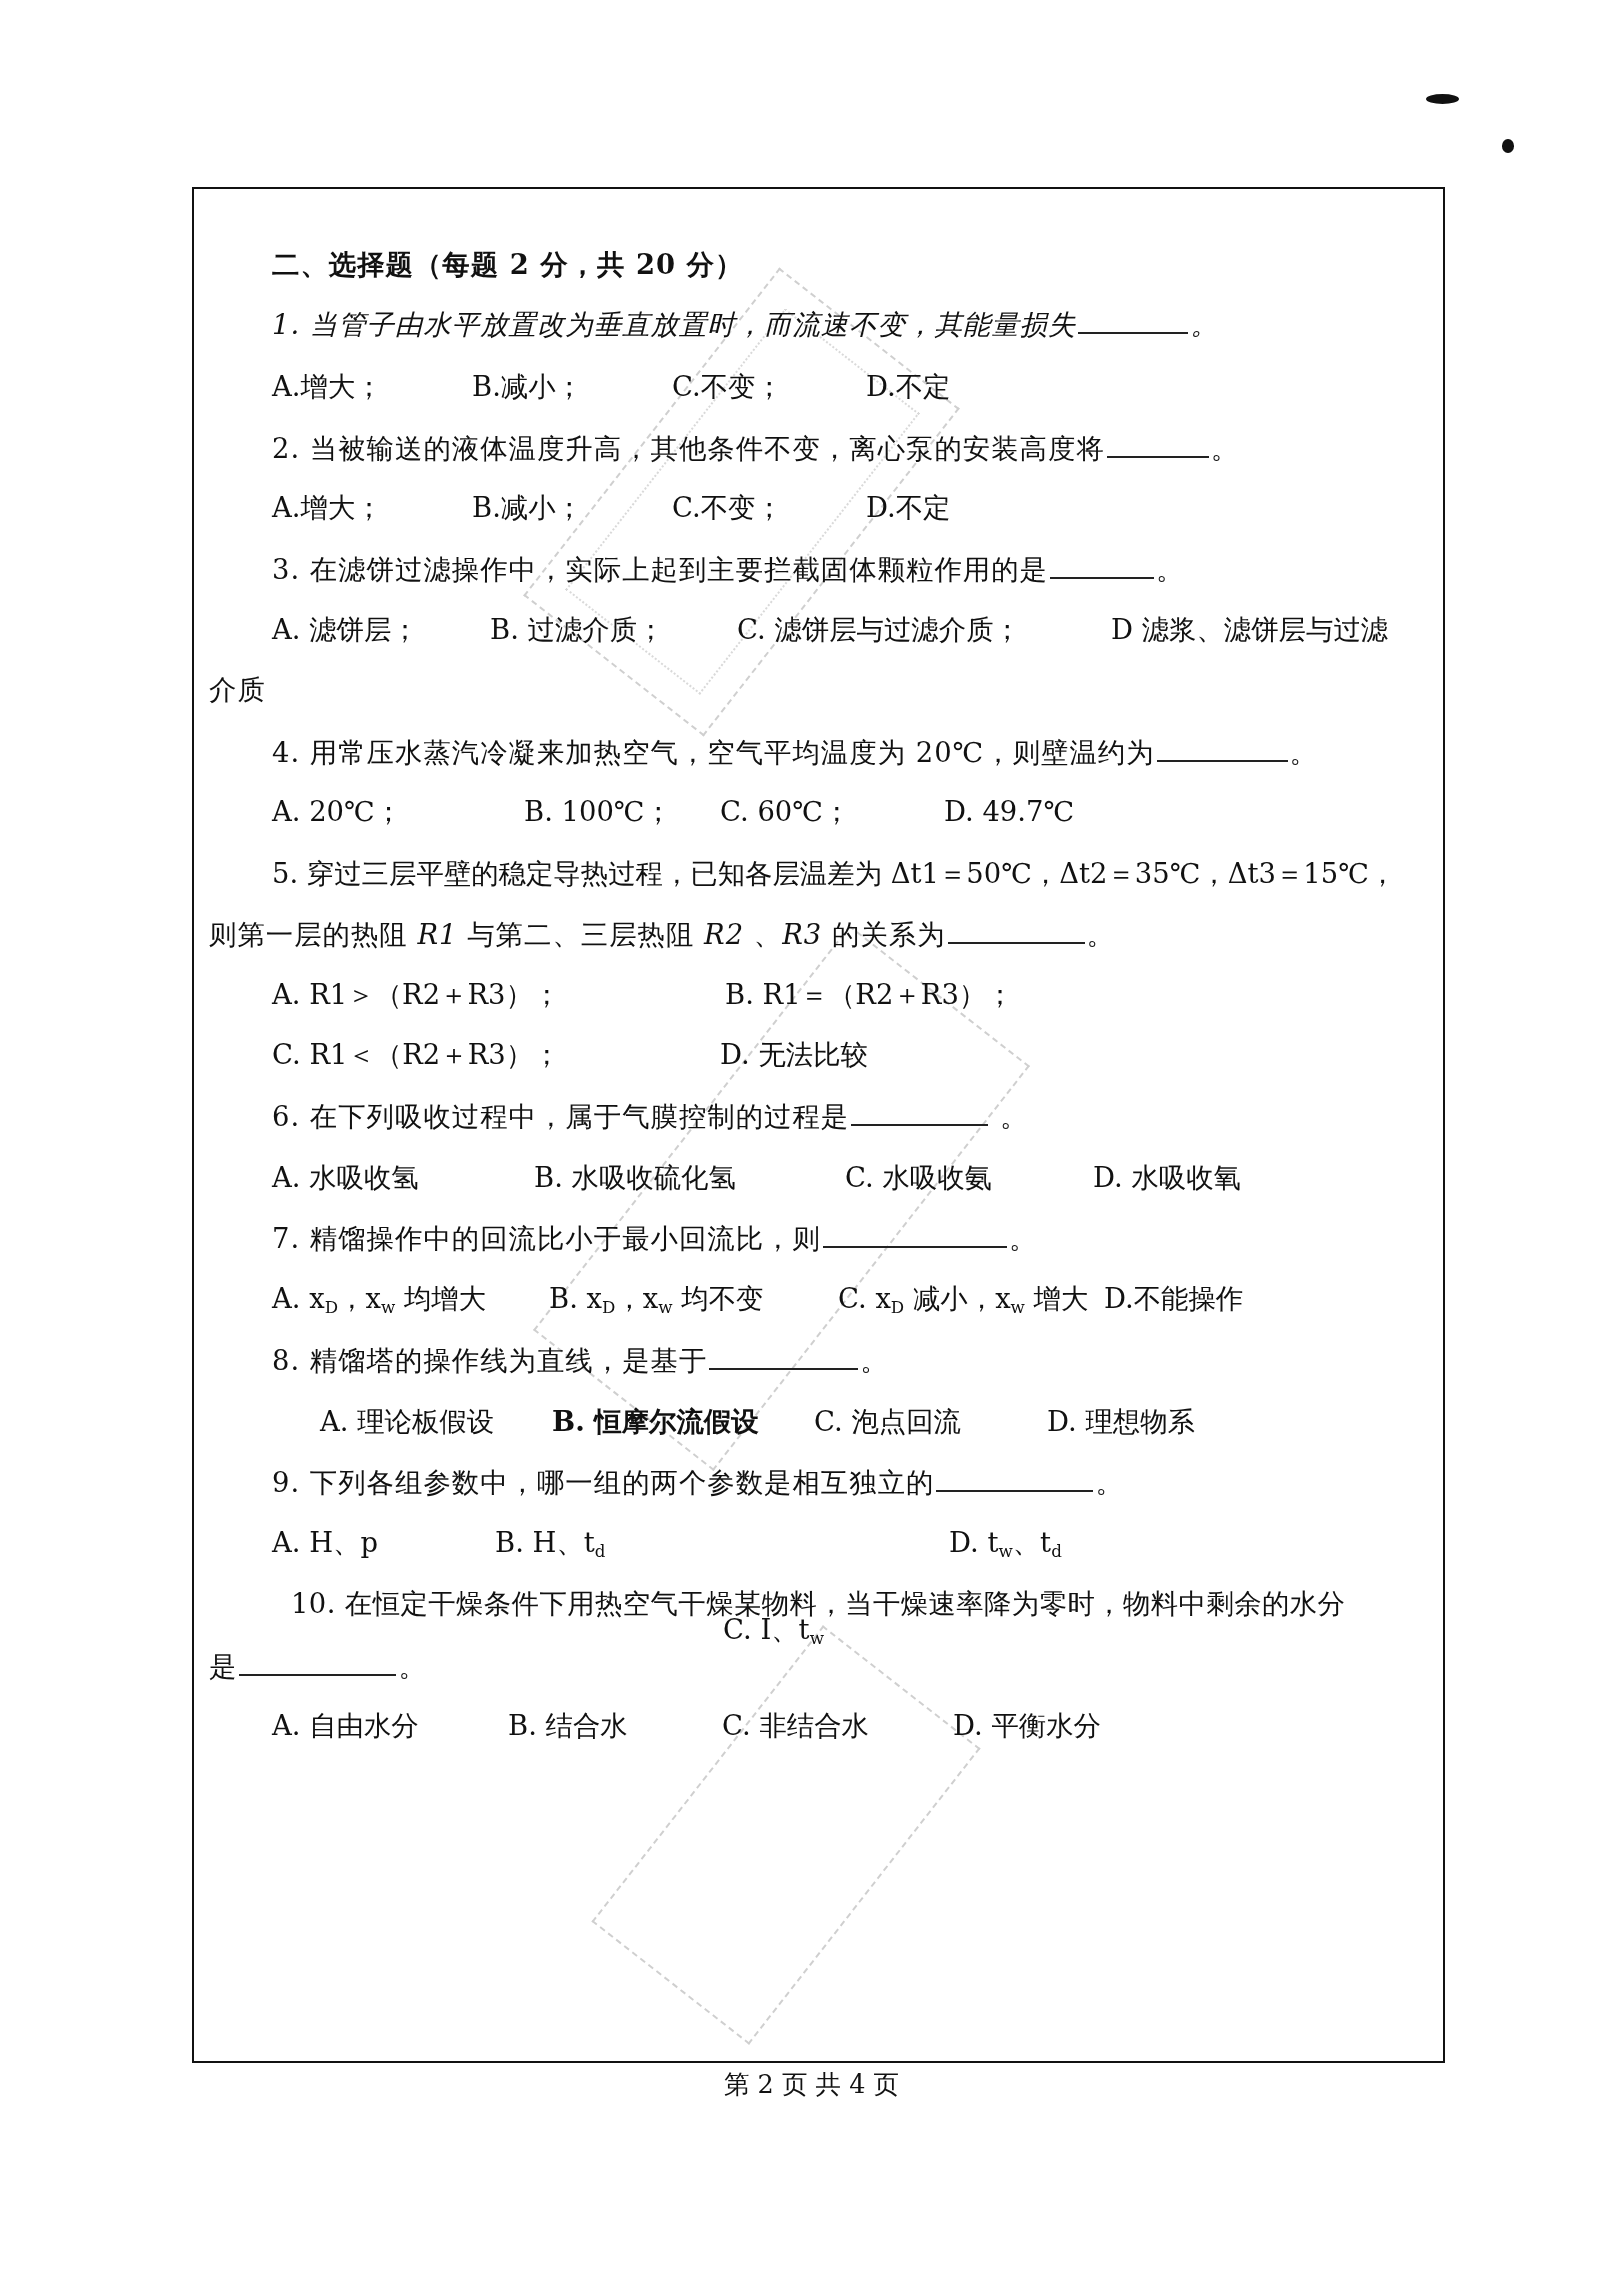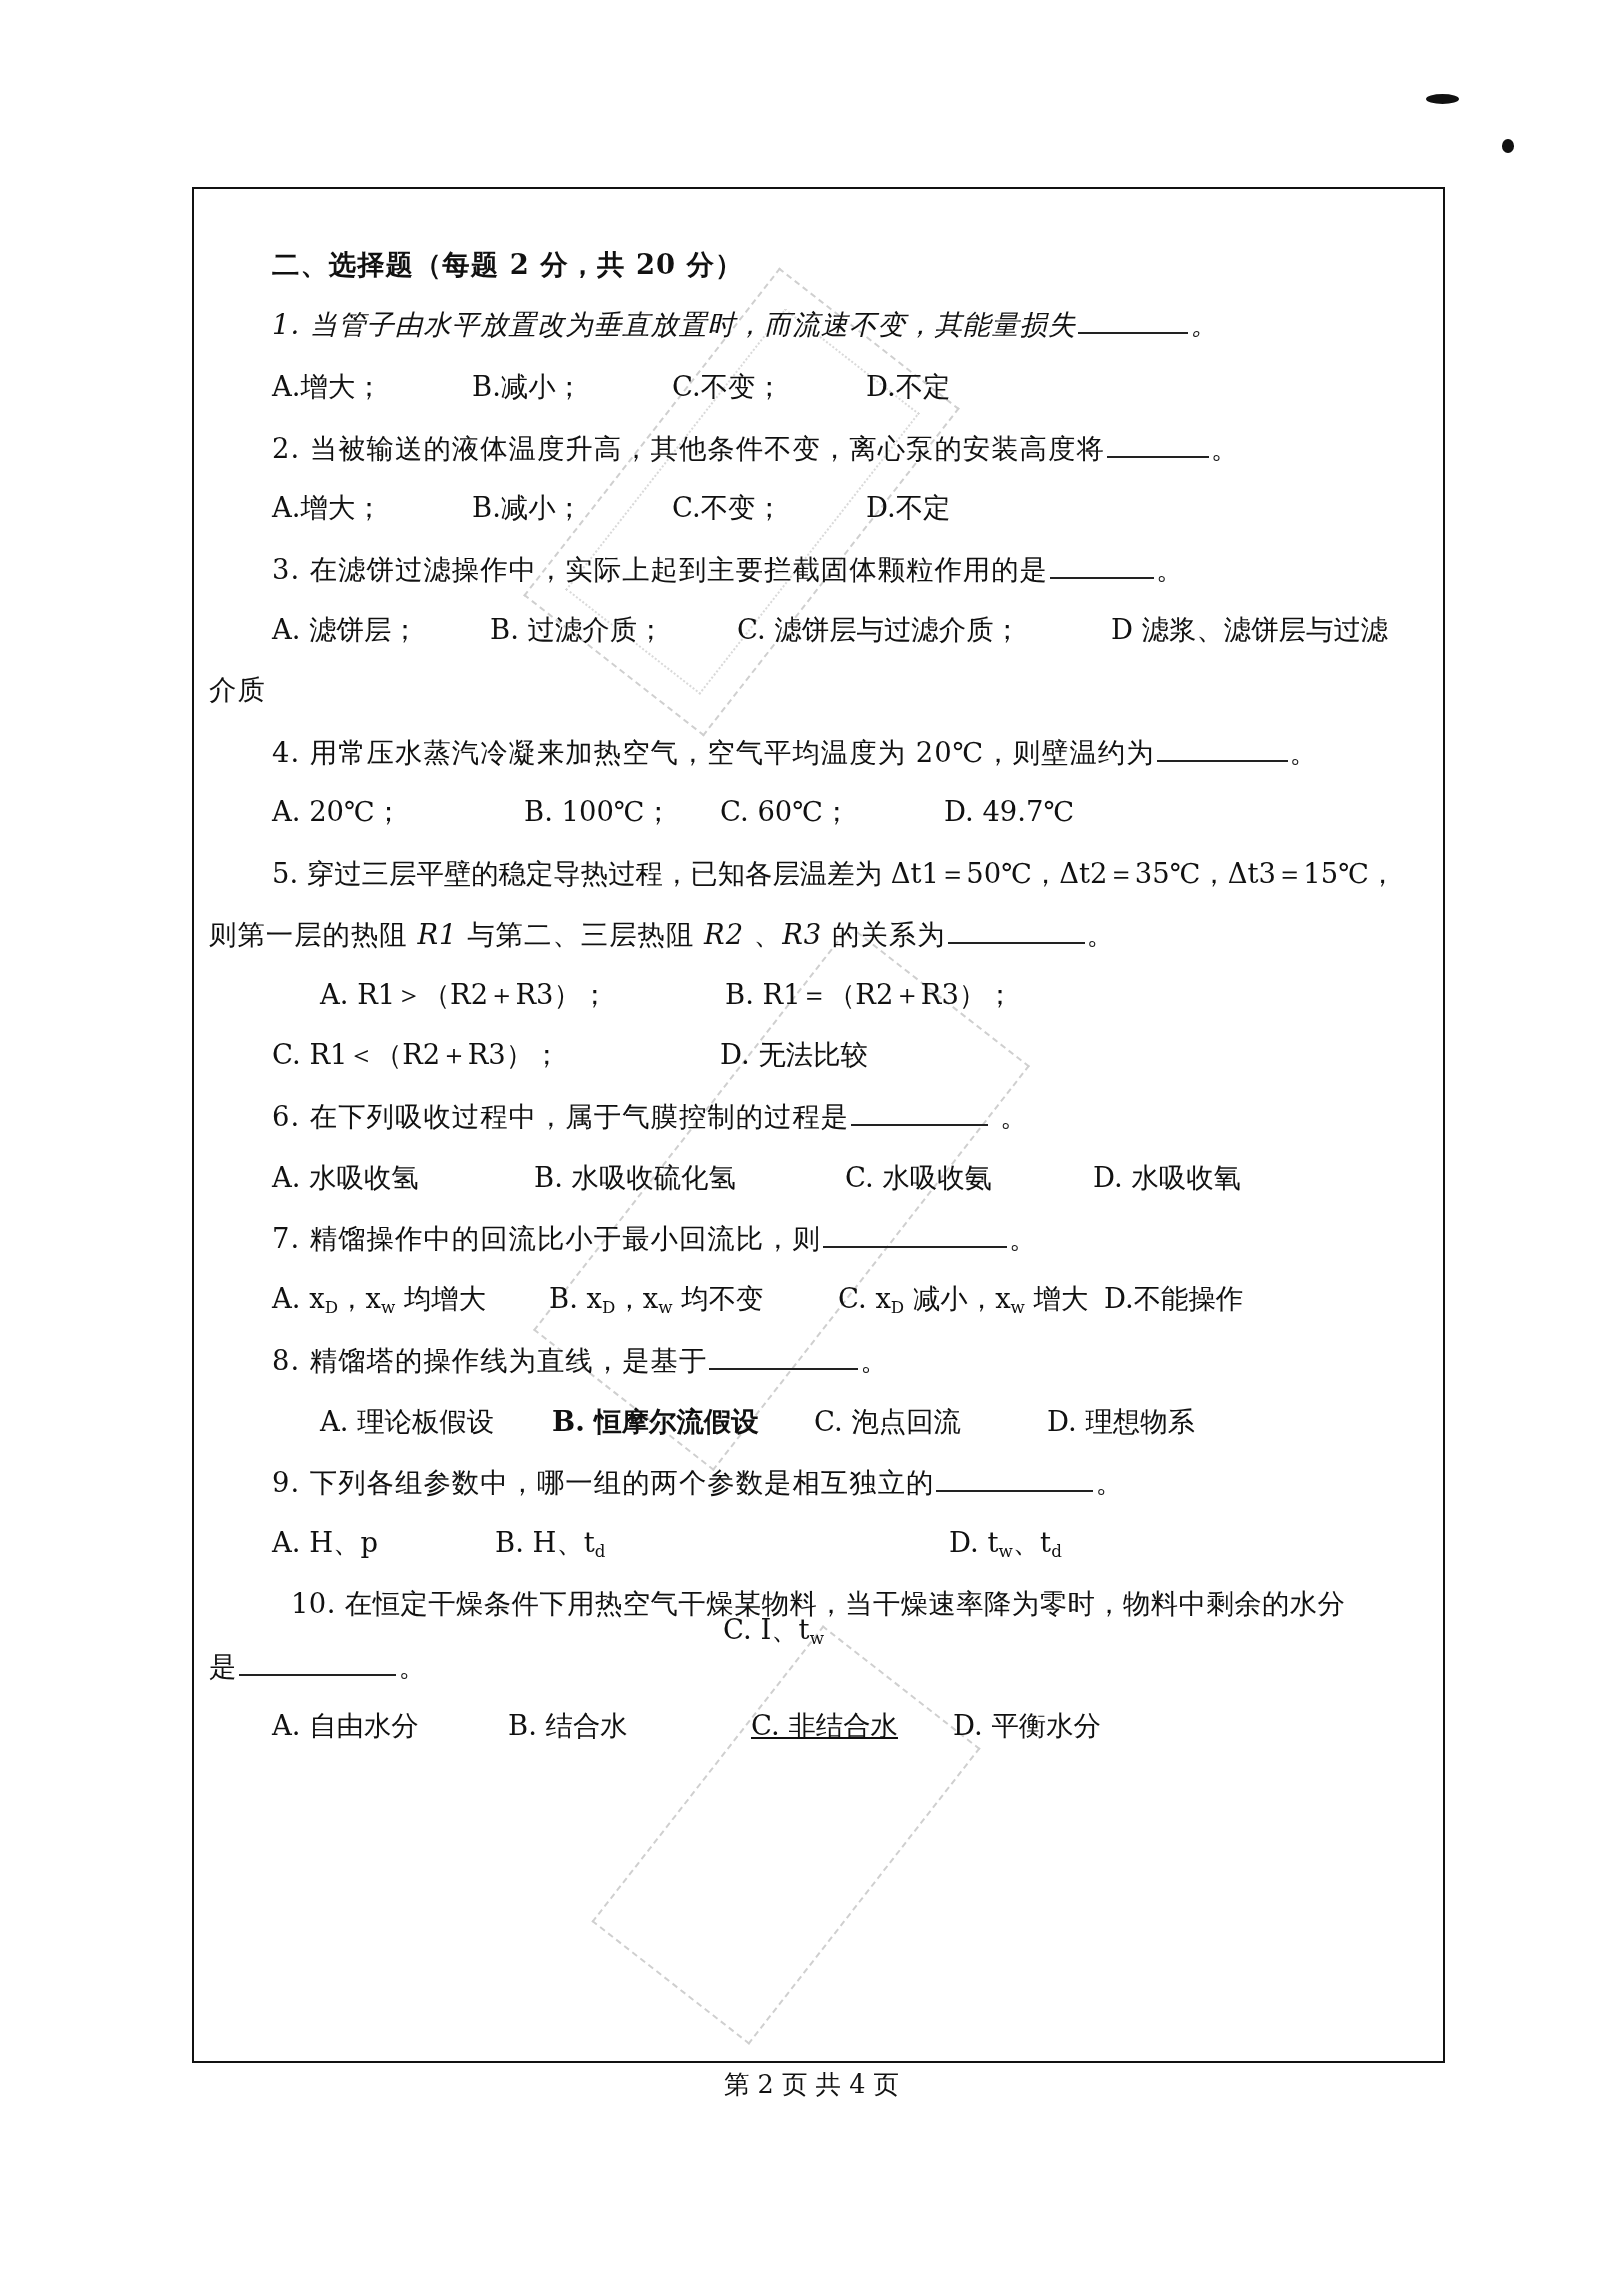--- a/index.html
+++ b/index.html
@@ -66,21 +66,21 @@
 <div class="opt" style="left:524px; top:794px;">B. 100℃；</div>
 <div class="opt" style="left:720px; top:794px;">C. 60℃；</div>
 <div class="opt" style="left:944px; top:794px;">D. 49.7℃</div>
 
 <div class="line" style="left:272px; top:856px; letter-spacing:0;">
   <span>5. 穿过三层平壁的稳定导热过程，已知各层温差为 </span><span>Δt1＝50℃，</span><span>Δt2＝35℃，</span><span>Δt3＝15℃，</span>
 </div>
 <div class="line" style="left:209px; top:916px;">
   <span>则第一层的热阻 </span><i class="v">R1</i><span> 与第二、三层热阻 </span><i class="v">R2</i><span> 、</span><i class="v">R3</i><span> 的关系为</span><span class="blank" style="width:137px;"></span><span>。</span>
 </div>
-<div class="opt" style="left:272px; top:977px;margin-left:48px;">A.   R1＞（R2＋R3）；</div>
+<div class="opt" style="left:272px; top:977px;">A.   R1＞（R2＋R3）；</div>
 <div class="opt" style="left:725px; top:977px;">B.   R1＝（R2＋R3）；</div>
 <div class="opt" style="left:272px; top:1037px;">C.   R1＜（R2＋R3）；</div>
 <div class="opt" style="left:720px; top:1037px;">D.    无法比较</div>
 
 <div class="line" style="left:272px; top:1098px;">
   <span>6. 在下列吸收过程中，属于气膜控制的过程是</span><span class="blank" style="width:137px;"></span><span> 。</span>
 </div>
 <div class="opt" style="left:272px; top:1160px;">A. 水吸收氢</div>
 <div class="opt" style="left:534px; top:1160px;">B. 水吸收硫化氢</div>
 <div class="opt" style="left:845px; top:1160px;">C. 水吸收氨</div>
@@ -109,17 +109,17 @@
 <div class="opt" style="left:495px; top:1525px;">B.  H、<span>t</span><sub>d</sub></div>
 <div class="opt" style="left:723px; top:1612px;">C. I、<span>t</span><sub>w</sub></div>
 <div class="opt" style="left:949px; top:1525px;">D.  <span>t</span><sub>w</sub>、<span>t</span><sub>d</sub></div>
 
 <div class="line" style="left:291px; top:1586px; letter-spacing:0.4px;">10. 在恒定干燥条件下用热空气干燥某物料，当干燥速率降为零时，物料中剩余的水分</div>
 <div class="line" style="left:209px; top:1648px;">
   <span>是</span><span class="blank" style="width:157px;"></span><span>。</span>
 </div>
 <div class="opt" style="left:272px; top:1708px;">A. 自由水分</div>
 <div class="opt" style="left:508px; top:1708px;">B. 结合水</div>
-<div class="opt" style="left:751px; top:1708px;text-decoration:underline;">C. 非结合水</div>
+<div class="opt" style="left:722px; top:1708px;">C. 非结合水</div>
 <div class="opt" style="left:953px; top:1708px;">D. 平衡水分</div>
 
 <div class="footer">第 2 页    共 4 页</div>
 
 
 </body></html>

